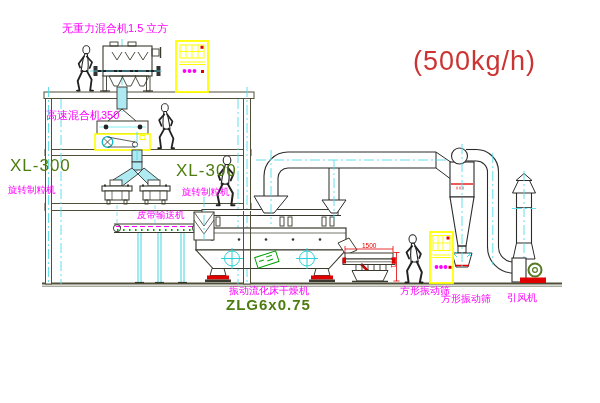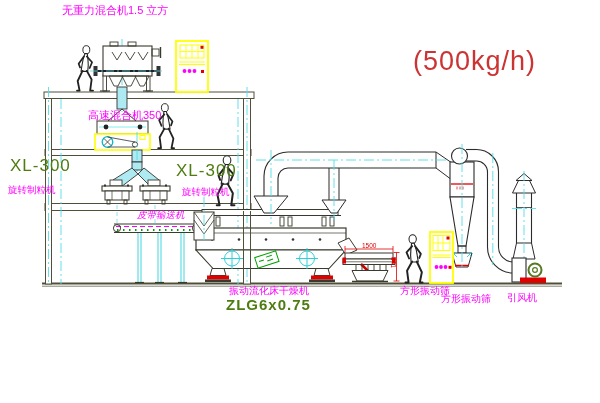--- a/index.html
+++ b/index.html
@@ -2,27 +2,27 @@
 <html><head>
 <meta charset="utf-8">
 <style>
   html,body{margin:0;padding:0;background:#fff;}
   .stage{position:relative;width:600px;height:403px;background:#ffffff;overflow:hidden;
          font-family:"Liberation Sans",sans-serif;}
   .stage svg{position:absolute;left:0;top:0;}
   .lbl{position:absolute;color:#ff00ff;white-space:nowrap;line-height:1;
        font-family:"Liberation Sans",sans-serif;}
   .mono{font-family:"Liberation Sans",sans-serif;font-weight:400;color:#4d7c0f;}
-  .l-gm{left:62px;top:5px;font-size:11px;}
-  .l-hs{left:46px;top:110px;font-size:11px;margin-left:42px;}
+  .l-gm{left:62px;top:23px;font-size:11px;}
+  .l-hs{left:46px;top:110px;font-size:11px;}
   .l-xl1{left:10px;top:157px;font-size:17px;letter-spacing:1px;}
   .l-gr1{left:8px;top:185px;font-size:9.5px;}
   .l-xl2{left:176px;top:162px;font-size:17px;letter-spacing:1px;}
   .l-gr2{left:182px;top:187px;font-size:9.5px;}
-  .l-belt{left:137px;top:210px;font-size:9.5px;font-style:italic;}
+  .l-belt{left:137px;top:210px;font-size:9.5px;}
   .l-dryn{left:229px;top:286px;font-size:10px;text-align:right;}
   .l-drym{left:226px;top:297px;font-size:15px;letter-spacing:1px;font-weight:bold;}
   .l-scrn{left:352px;top:286px;font-size:10px;margin-left:48px;}
   .l-scrm{left:361px;top:297px;font-size:17px;letter-spacing:1px;}
   .l-cyc{left:441px;top:294px;font-size:10px;}
   .l-fan{left:507px;top:293px;font-size:10px;}
   .t-cn{position:absolute;left:283px;top:56px;font-size:13.5px;font-weight:bold;
         color:#cc3333;font-family:"Liberation Serif",serif;white-space:nowrap;}
   .t-cap{position:absolute;left:369px;top:46px;font-size:27px;font-weight:400;
          color:#cc3333;letter-spacing:1px;white-space:nowrap;margin-left:44px;}

